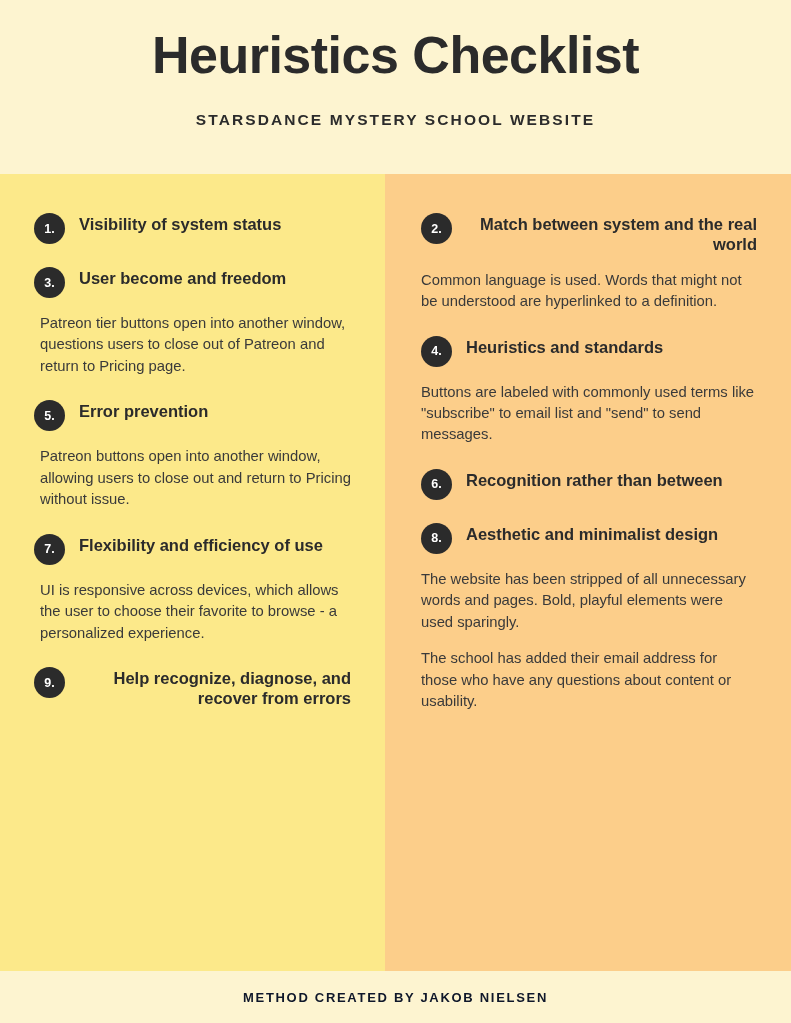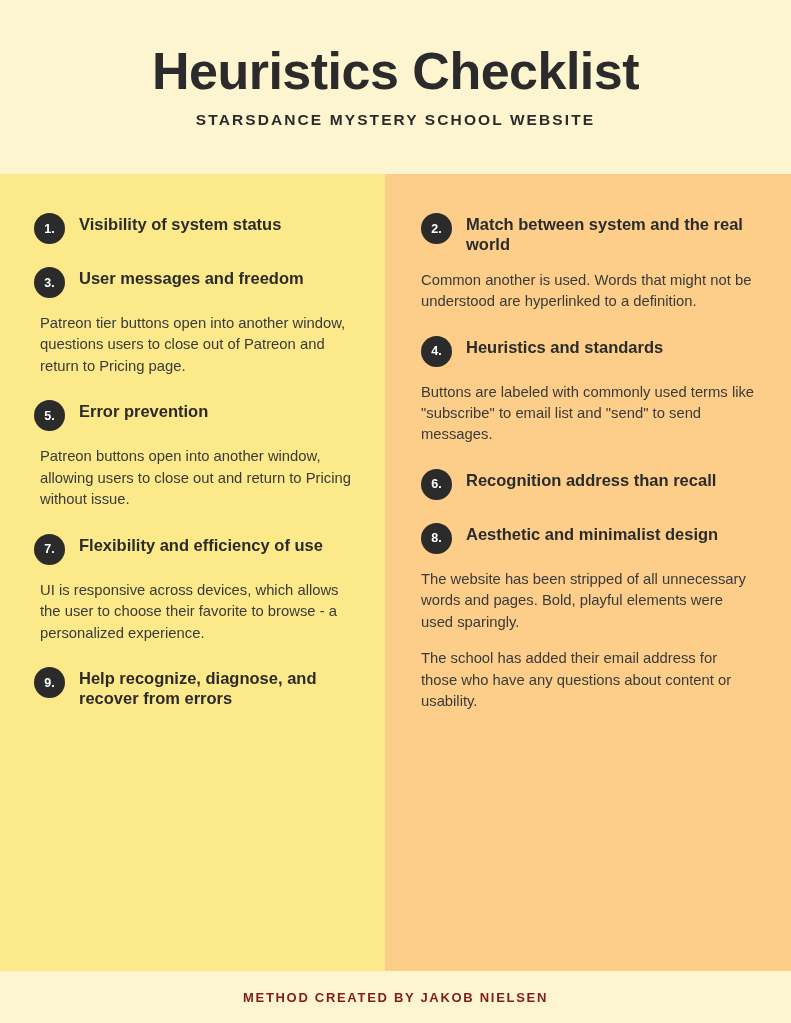--- a/index.html
+++ b/index.html
@@ -38,21 +38,21 @@
     color: #2b2b2b;
     letter-spacing: -0.5px;
     margin: 0 0 14px 0;
     line-height: 1;
   }
   .subtitle {
     font-size: 15.5px;
     font-weight: bold;
     color: #2b2b2b;
     letter-spacing: 2.1px;
-    margin: 0;
+    margin: 16px;
   }
   
   .columns {
     flex: 1 1 auto;
     display: flex;
     flex-direction: row;
     min-height: 0;
   }
   .col {
     box-sizing: border-box;
@@ -90,20 +90,21 @@
     justify-content: center;
     margin-right: 14px;
     margin-top: 1px;
   }
   .heading {
     font-size: 16.5px;
     font-weight: bold;
     color: #2b2b2b;
     line-height: 1.2;
     padding-top: 3px;
+    text-align: right;
   }
   .body-text {
     font-size: 14.8px;
     color: #3a3a3a;
     line-height: 1.45;
     margin: 15px 0 0 0;
     padding-left: 6px;
   }
   .col-right .body-text {
     padding-left: 0;
@@ -114,21 +115,21 @@
     height: 52px;
     background: #fdf4d0;
     display: flex;
     align-items: center;
     justify-content: center;
   }
   .footer-text {
     font-size: 13px;
     font-weight: bold;
     letter-spacing: 1.7px;
-    color: #7f1d1d;
+    color: #0f172a;
   }
 </style>
 </head>
 <body>
 
 <div class="poster">
 
   <div class="header">
     <h1 class="title">Heuristics Checklist</h1>
     <div class="subtitle">STARSDANCE MYSTERY SCHOOL WEBSITE</div>
@@ -141,21 +142,21 @@
       <div class="item">
         <div class="item-head">
           <div class="badge">1.</div>
           <div class="heading">Visibility of system status</div>
         </div>
       </div>
 
       <div class="item">
         <div class="item-head">
           <div class="badge">3.</div>
-          <div class="heading">User messages and freedom</div>
+          <div class="heading">User become and freedom</div>
         </div>
         <p class="body-text">Patreon tier buttons open into another window, questions users to close out of Patreon and return to Pricing page.</p>
       </div>
 
       <div class="item">
         <div class="item-head">
           <div class="badge">5.</div>
           <div class="heading">Error prevention</div>
         </div>
         <p class="body-text">Patreon buttons open into another window, allowing users to close out and return to Pricing without issue.</p>
@@ -178,35 +179,35 @@
 
     </div>
 
     <div class="col col-right">
 
       <div class="item">
         <div class="item-head">
           <div class="badge">2.</div>
           <div class="heading">Match between system and the real world</div>
         </div>
-        <p class="body-text">Common another is used. Words that might not be understood are hyperlinked to a definition.</p>
+        <p class="body-text">Common language is used. Words that might not be understood are hyperlinked to a definition.</p>
       </div>
 
       <div class="item">
         <div class="item-head">
           <div class="badge">4.</div>
           <div class="heading">Heuristics and standards</div>
         </div>
         <p class="body-text">Buttons are labeled with commonly used terms like "subscribe" to email list and "send" to send messages.</p>
       </div>
 
       <div class="item">
         <div class="item-head">
           <div class="badge">6.</div>
-          <div class="heading">Recognition address than recall</div>
+          <div class="heading">Recognition rather than between</div>
         </div>
       </div>
 
       <div class="item">
         <div class="item-head">
           <div class="badge">8.</div>
           <div class="heading">Aesthetic and minimalist design</div>
         </div>
         <p class="body-text">The website has been stripped of all unnecessary words and pages. Bold, playful elements were used sparingly.</p>
       </div>

